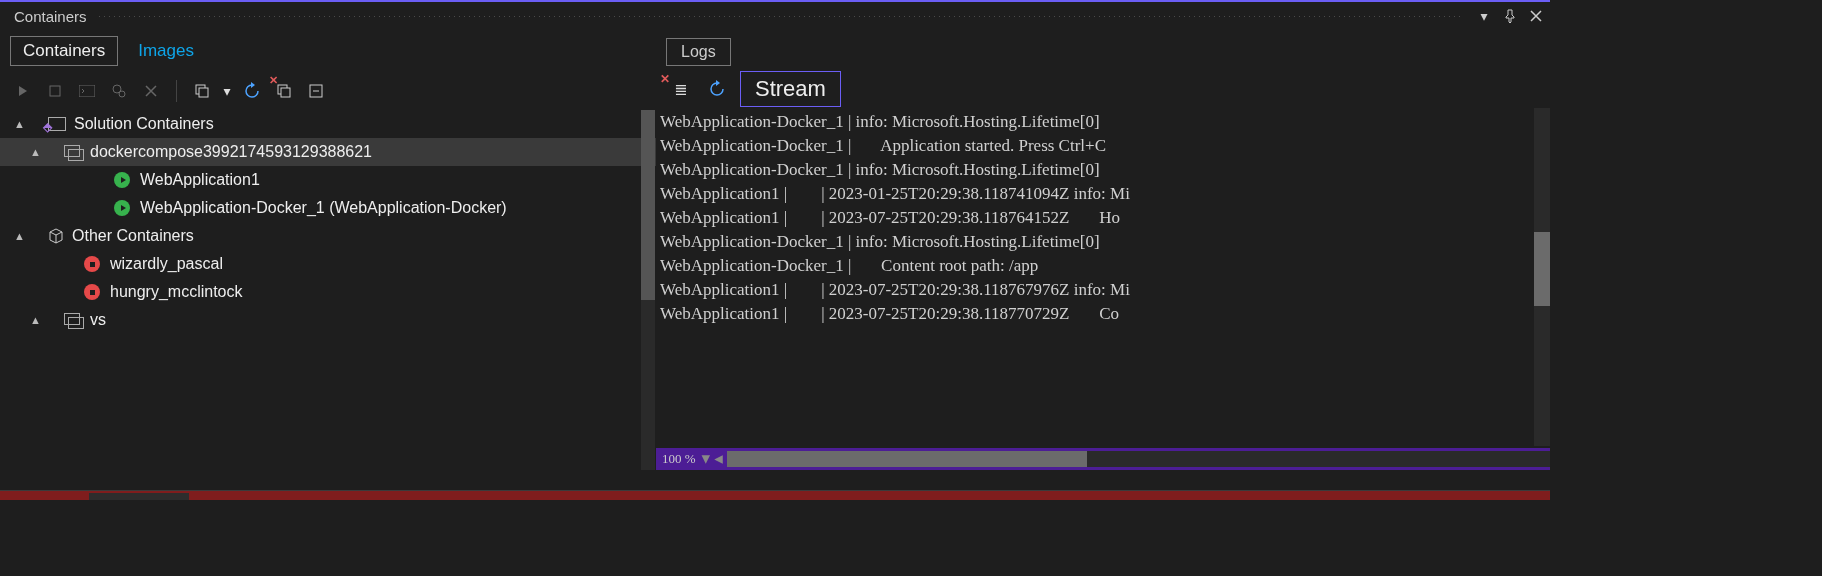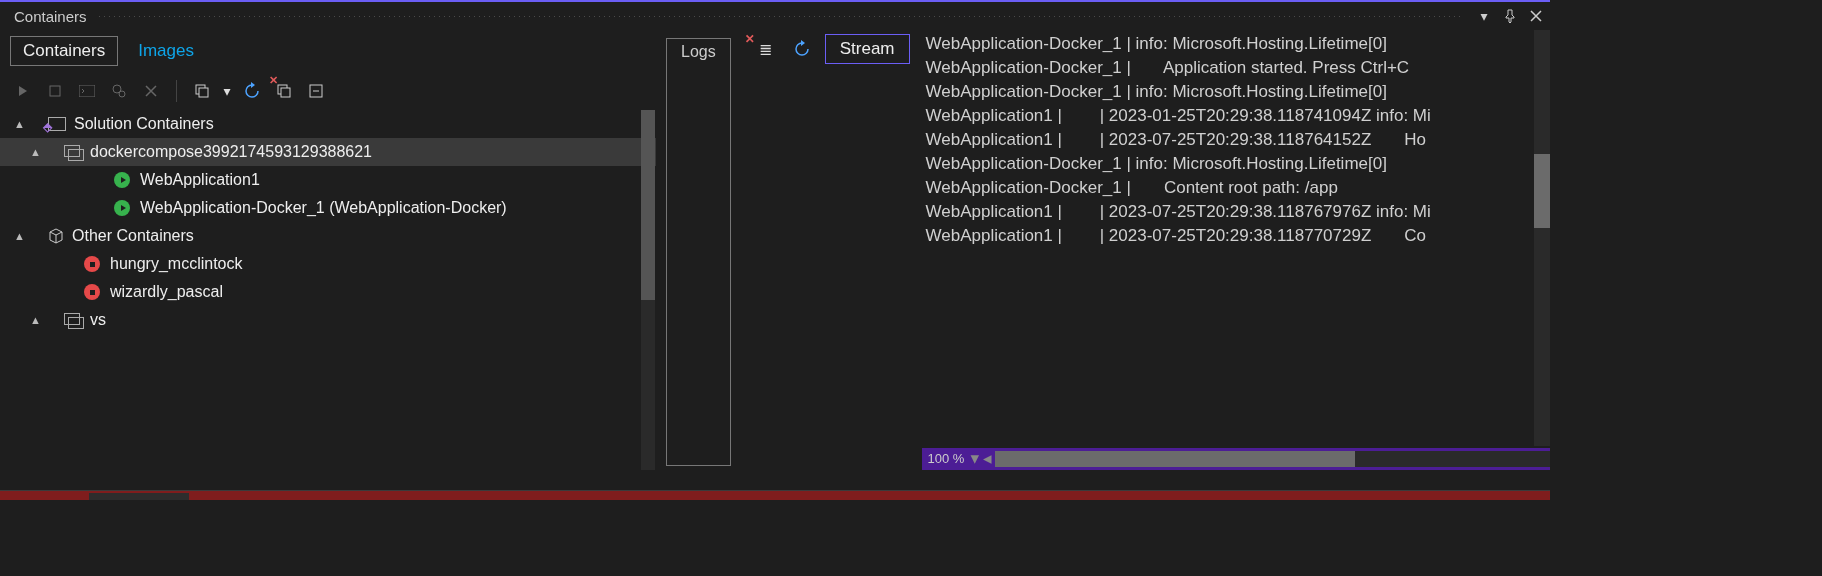--- a/index.html
+++ b/index.html
@@ -31,21 +31,21 @@
       background-size: 5px 5px;
     }
     .titlebar-right { display: flex; gap: 6px; }
     .win-btn {
       width: 20px; height: 20px;
       display: flex; align-items: center; justify-content: center;
       color: #cccccc; cursor: pointer;
     }
     .main-area { display: flex; height: 440px; }
     .left-panel { width: 656px; display: flex; flex-direction: column; }
-    .right-panel { flex: 1; display: flex; }
+    .right-panel { flex: 1; display: flex; flex-direction: column; }
 
     .tabs-row {
       display: flex; align-items: center;
       padding: 6px 10px 6px 10px; gap: 8px;
     }
     .tab {
       padding: 4px 12px; font-size: 17px; color: #0ea5e9;
       cursor: pointer;
     }
     .tab.active { border: 1px solid #777; color: #eee; }
@@ -118,29 +118,29 @@
     .right-tabs-row { display: flex; padding: 8px 10px 4px 10px; }
     .right-tab {
       padding: 4px 14px; border: 1px solid #777; font-size: 16px;
     }
     .right-toolbar {
       display: flex; align-items: center; gap: 10px;
       padding: 4px 12px; height: 38px;
     }
     .stream-btn {
       padding: 4px 14px; border: 1.5px solid #6b5ef5;
-      font-size: 17px; color: #eee;
+      font-size: 22px; color: #eee;
     }
     .refresh-icon { color: #4da3ff; font-size: 20px; }
     .clear-icon { color: #ccc; font-size: 16px; position: relative; }
     .clear-icon .x { position:absolute; top:-4px; left:-8px; color:#e05a5a; font-size:12px; font-weight:bold;}
 
     .log-area {
       flex: 1; position: relative;
-      font-family: Liberation Sans, sans-serif;
+      font-family: Liberation Serif, serif;
       font-size: 17px; line-height: 24px;
       padding: 2px 0 0 4px; overflow: hidden;
       color: #d0d0d0;
     }
     .log-line { white-space: pre; }
     .log-vscroll { position:absolute; right:0; top:0; bottom:24px; width:16px; background:#2a2a2a; }
     .log-vthumb { position:absolute; top:124px; left:0; right:0; height:74px; background:#6b6b6b; }
     .log-bottom { position:absolute; left:0; right:0; bottom:0; height:22px; display:flex; align-items:center; background:#4c1d95;}
     .zoom { font-size:13px; color:#ccc; padding:0 6px; }
     .log-hscroll { flex:1; height:16px; background:#2a2a2a; position:relative; }
@@ -274,26 +274,26 @@
         <span class="icon-cube">
             <svg width="16" height="16" viewBox="0 0 16 16">
               <path d="M8 1 L14 4 L14 12 L8 15 L2 12 L2 4 Z M2 4 L8 7 L14 4 M8 7 L8 15" fill="none" stroke="#ccc"></path>
             </svg>
           </span>
         <span>Other Containers</span>
       </div>
       <div class="tree-row">
         <span class="indent" style="width:70px"></span>
         <span class="status-dot stop"></span>
-        <span>hungry_mcclintock</span>
+        <span>wizardly_pascal</span>
       </div>
       <div class="tree-row">
         <span class="indent" style="width:70px"></span>
         <span class="status-dot stop"></span>
-        <span>wizardly_pascal</span>
+        <span>hungry_mcclintock</span>
       </div>
       <div class="tree-row">
         <span class="indent" style="width:16px"></span>
         <span class="caret">▲</span>
         <span class="indent" style="width:18px"></span>
         <span class="icon-compose"></span>
         <span>vs</span>
       </div>
       <div class="tree-scroll">
           <div class="tree-thumb"></div>

